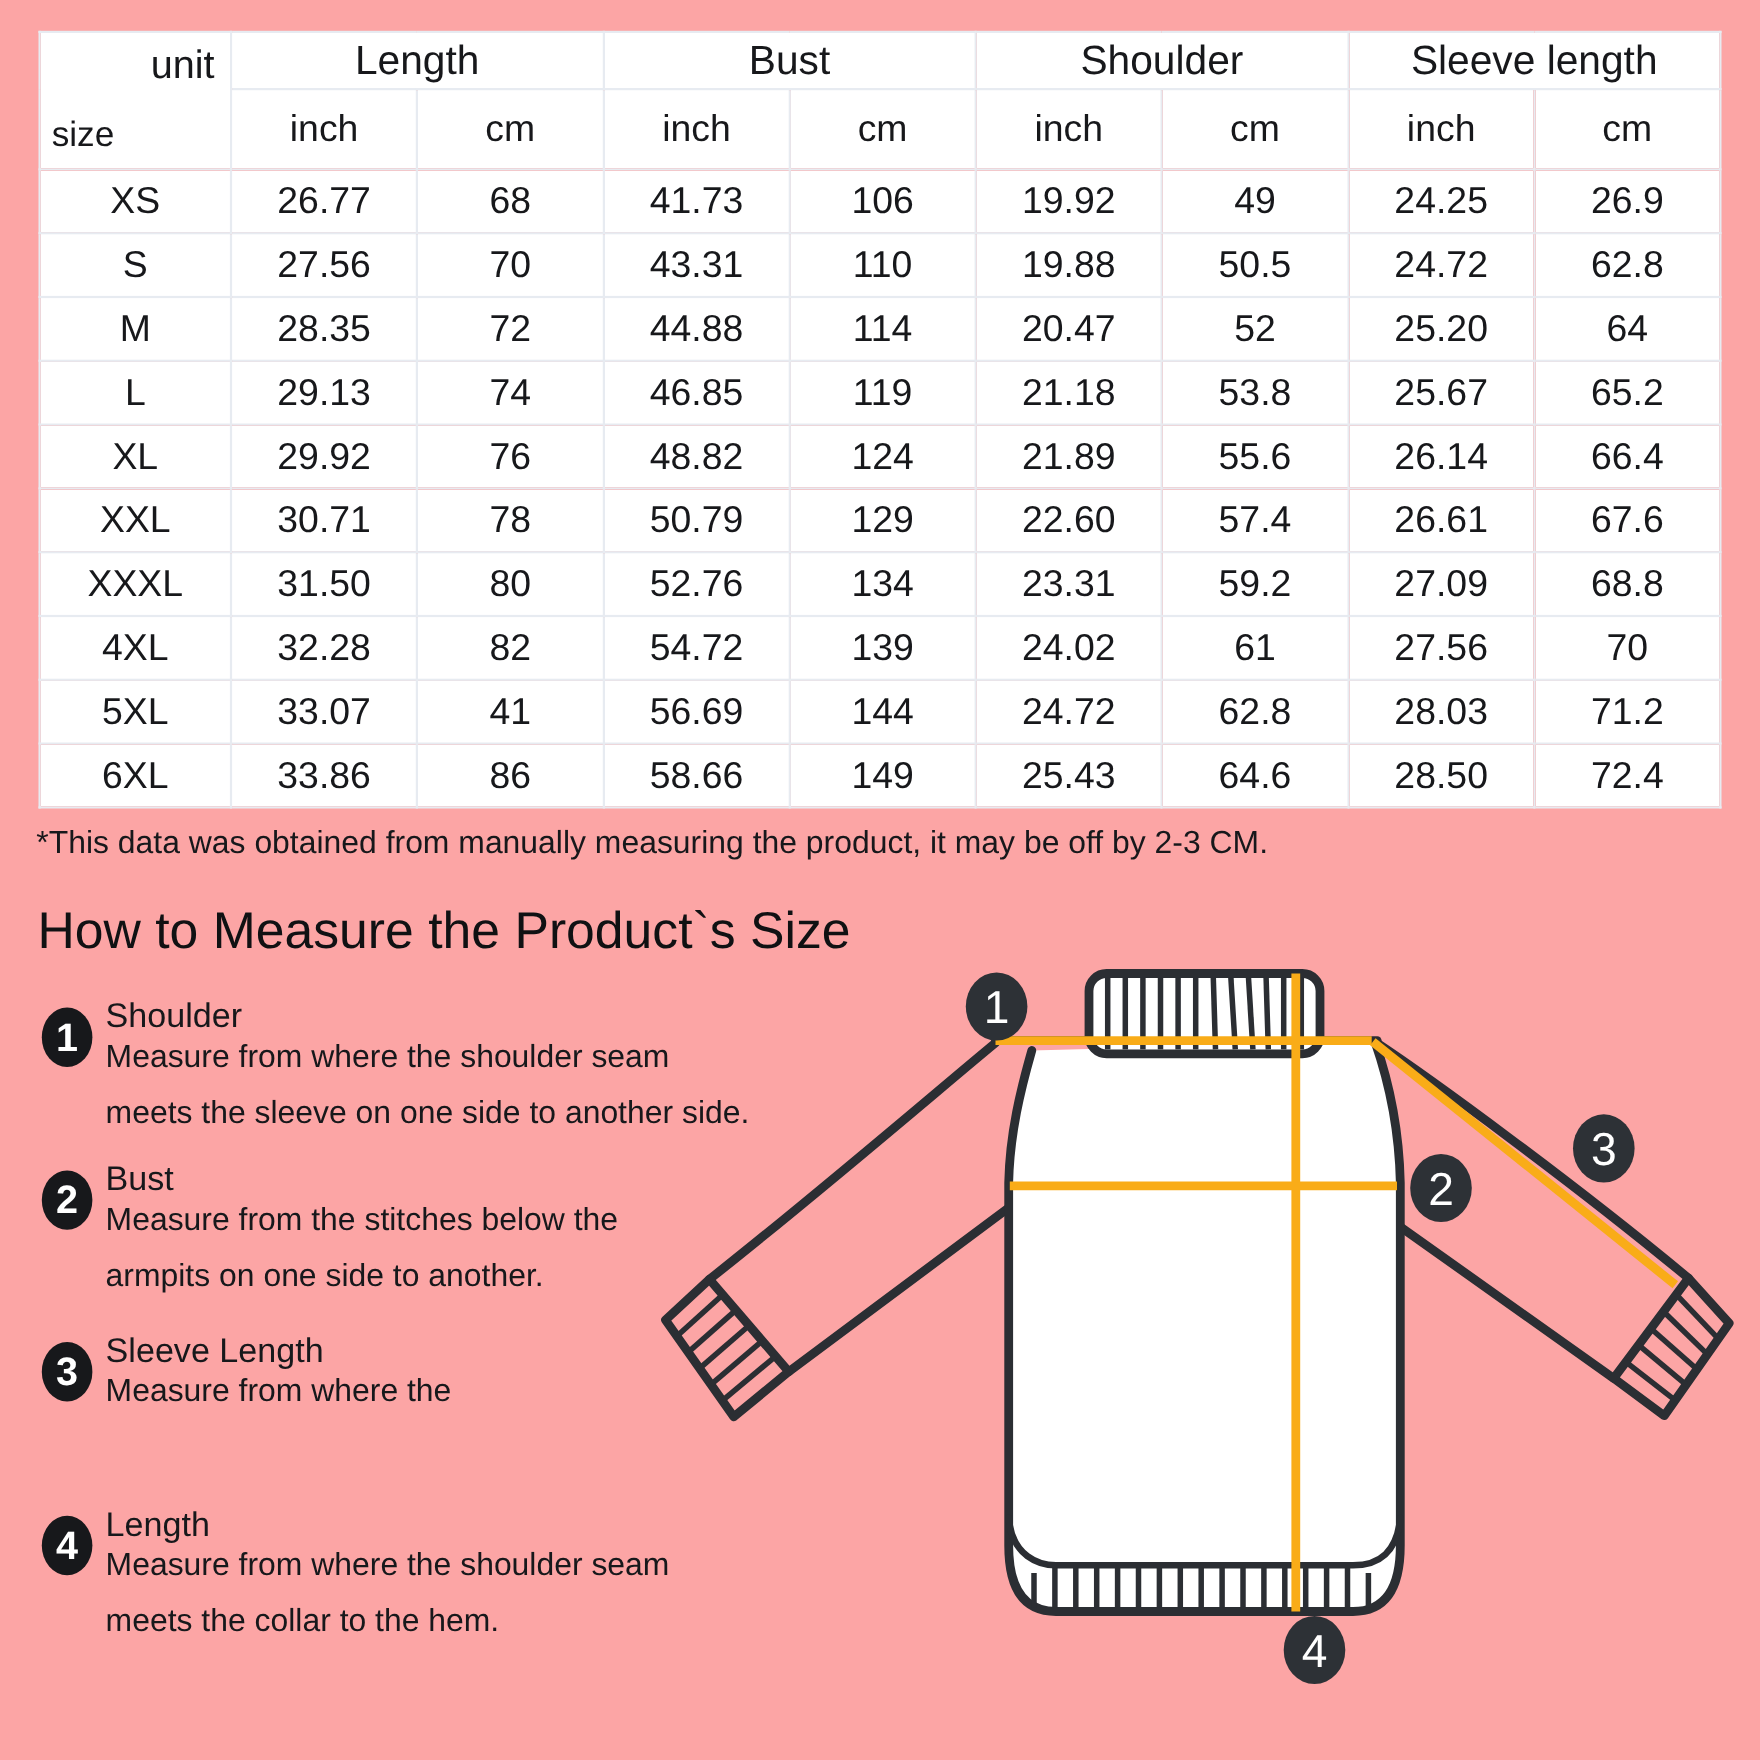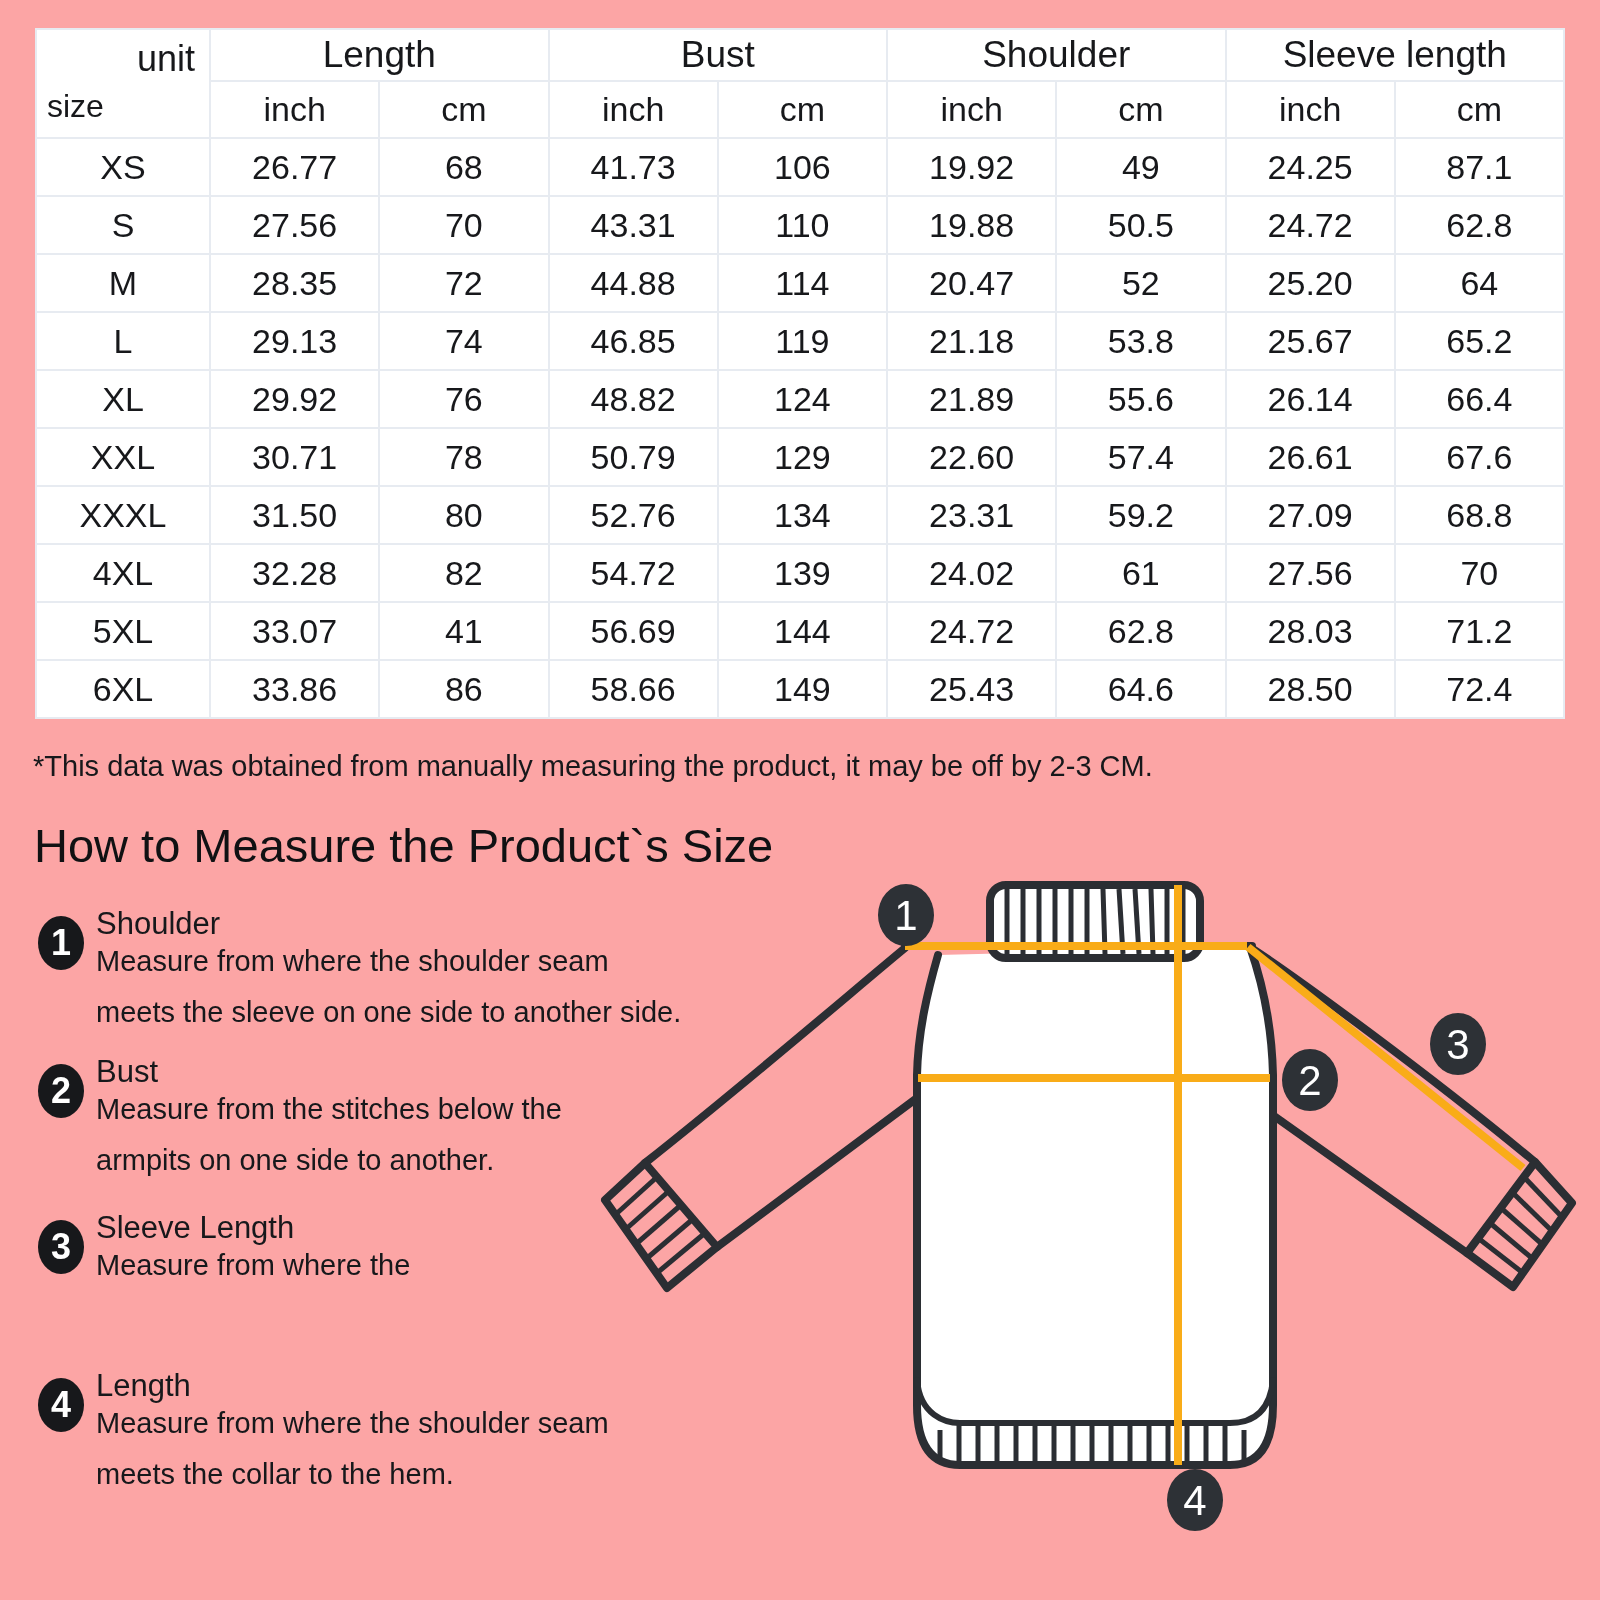--- a/index.html
+++ b/index.html
@@ -11,21 +11,21 @@
   
   table#size-table{
     position:absolute;left:35px;top:28px;width:1530px;
     border-collapse:collapse;table-layout:fixed;
   }
   #size-table th,#size-table td{
     border:2px solid #E7EBF1;background:#fff;font-weight:400;color:#17181b;
     text-align:center;vertical-align:middle;padding:0;overflow:hidden;white-space:nowrap;
   }
   #size-table tr.group-row{height:52px;}
-  #size-table tr.unit-row{height:57px;}
+  #size-table tr.unit-row{height:73px;}
   #size-table tr.data-row{height:58px;}
   #size-table .group-label{font-size:37px;}
   #size-table .unit-label{font-size:34px;}
   #size-table .size-label,#size-table .val{font-size:34px;}
   #corner-cell{position:relative;
     background:linear-gradient(to bottom right,#fff 49.55%,#dfe3ea 49.55%,#dfe3ea 50.45%,#fff 50.45%);
   }
   #corner-cell .corner-top{position:absolute;top:8px;right:14px;font-size:36px;}
   #corner-cell .corner-bottom{position:absolute;bottom:12px;left:10px;font-size:32px;margin-top:30px;}
 
@@ -83,21 +83,21 @@
         </tr>
         <tr class="data-row">
           <th class="size-label">XS</th>
           <td class="val">26.77</td>
           <td class="val">68</td>
           <td class="val">41.73</td>
           <td class="val">106</td>
           <td class="val">19.92</td>
           <td class="val">49</td>
           <td class="val">24.25</td>
-          <td class="val">87.1</td>
+          <td class="val">26.9</td>
         </tr>
         <tr class="data-row">
           <th class="size-label">S</th>
           <td class="val">27.56</td>
           <td class="val">70</td>
           <td class="val">43.31</td>
           <td class="val">110</td>
           <td class="val">19.88</td>
           <td class="val">50.5</td>
           <td class="val">24.72</td>

